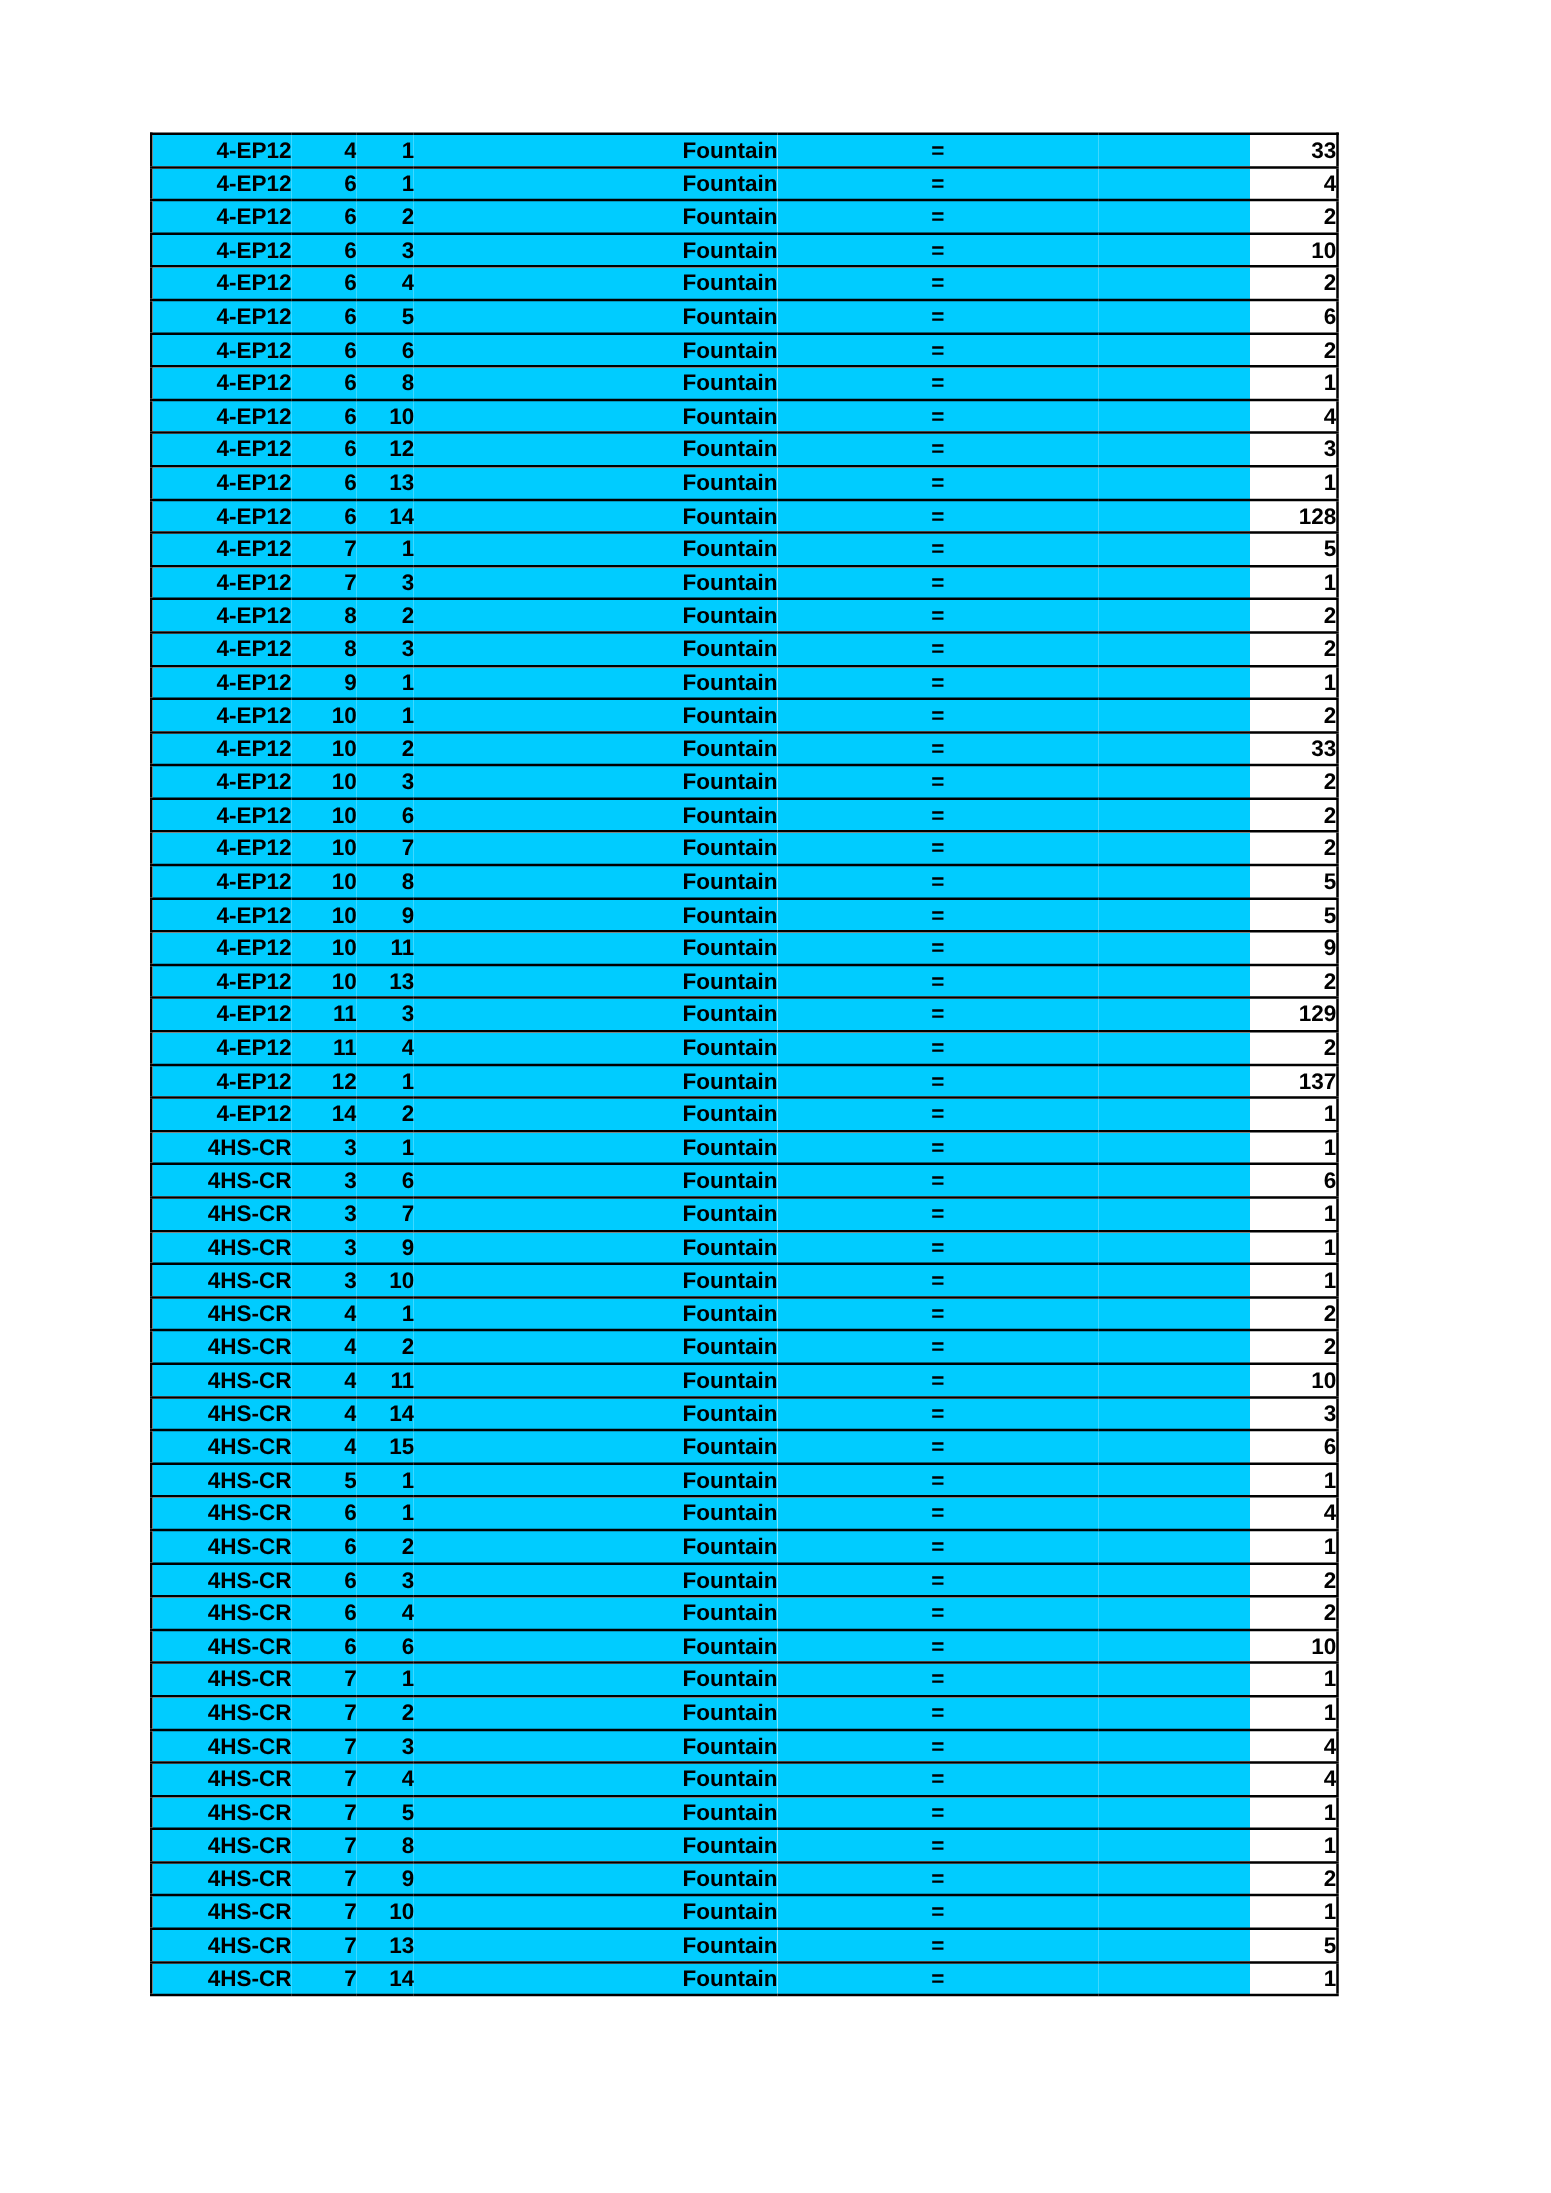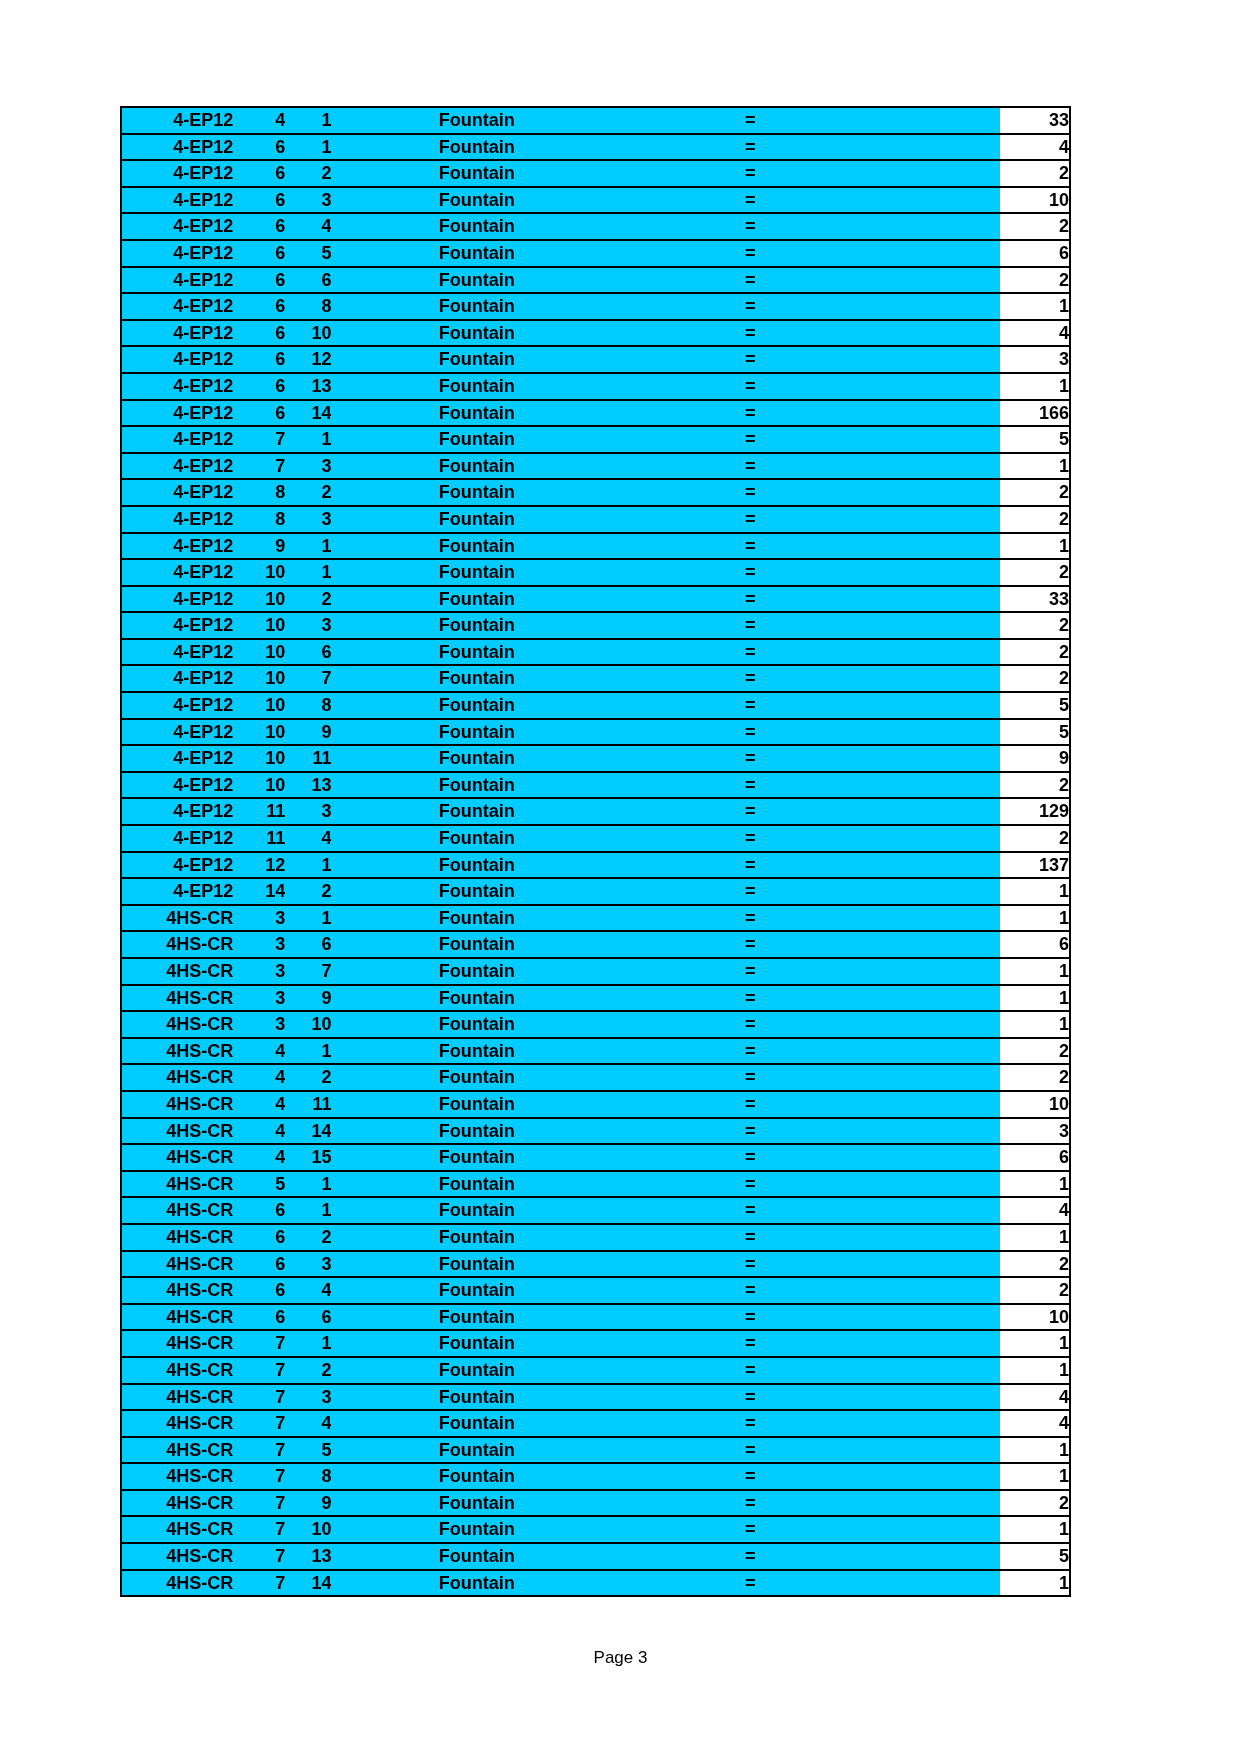--- a/index.html
+++ b/index.html
@@ -48,21 +48,21 @@
     font-size: 18px;
     font-weight: bold;
     line-height: 24.6px;
     white-space: nowrap;
     overflow: hidden;
     vertical-align: middle;
   }
   td.c-code   { text-align: right;  padding-left: 6px; }
   td.c-floor  { text-align: right; }
   td.c-room   { text-align: right; }
-  td.c-type   { text-align: center;  padding-left: 7px; }
+  td.c-type   { text-align: right;  padding-left: 7px; }
   td.c-eq     { text-align: center; }
   td.c-spacer { }
   td.c-count  { text-align: right; padding-right: 8px; font-weight: normal; background: #ffffff; }
 </style>
 </head>
 <body>
 
 <div class="page">
 
 
@@ -176,21 +176,21 @@
           <td class="c-spacer" style="background: rgb(0, 204, 255);"></td>
           <td class="c-count">1</td>
         </tr>
         <tr>
           <td class="c-code" style="background: rgb(0, 204, 255);">4-EP12</td>
           <td class="c-floor" style="background: rgb(0, 204, 255);">6</td>
           <td class="c-room" style="background: rgb(0, 204, 255);">14</td>
           <td class="c-type" style="background: rgb(0, 204, 255);">Fountain</td>
           <td class="c-eq" style="background: rgb(0, 204, 255);">=</td>
           <td class="c-spacer" style="background: rgb(0, 204, 255);"></td>
-          <td class="c-count">166</td>
+          <td class="c-count">128</td>
         </tr>
         <tr>
           <td class="c-code" style="background: rgb(0, 204, 255);">4-EP12</td>
           <td class="c-floor" style="background: rgb(0, 204, 255);">7</td>
           <td class="c-room" style="background: rgb(0, 204, 255);">1</td>
           <td class="c-type" style="background: rgb(0, 204, 255);">Fountain</td>
           <td class="c-eq" style="background: rgb(0, 204, 255);">=</td>
           <td class="c-spacer" style="background: rgb(0, 204, 255);"></td>
           <td class="c-count">5</td>
         </tr>
@@ -577,15 +577,14 @@
           <td class="c-floor" style="background: rgb(0, 204, 255);">7</td>
           <td class="c-room" style="background: rgb(0, 204, 255);">14</td>
           <td class="c-type" style="background: rgb(0, 204, 255);">Fountain</td>
           <td class="c-eq" style="background: rgb(0, 204, 255);">=</td>
           <td class="c-spacer" style="background: rgb(0, 204, 255);"></td>
           <td class="c-count">1</td>
         </tr>
       </tbody>
   </table>
 
-  <div class="doc-footer">Page 3</div>
 
 </div>
 
 </body></html>

